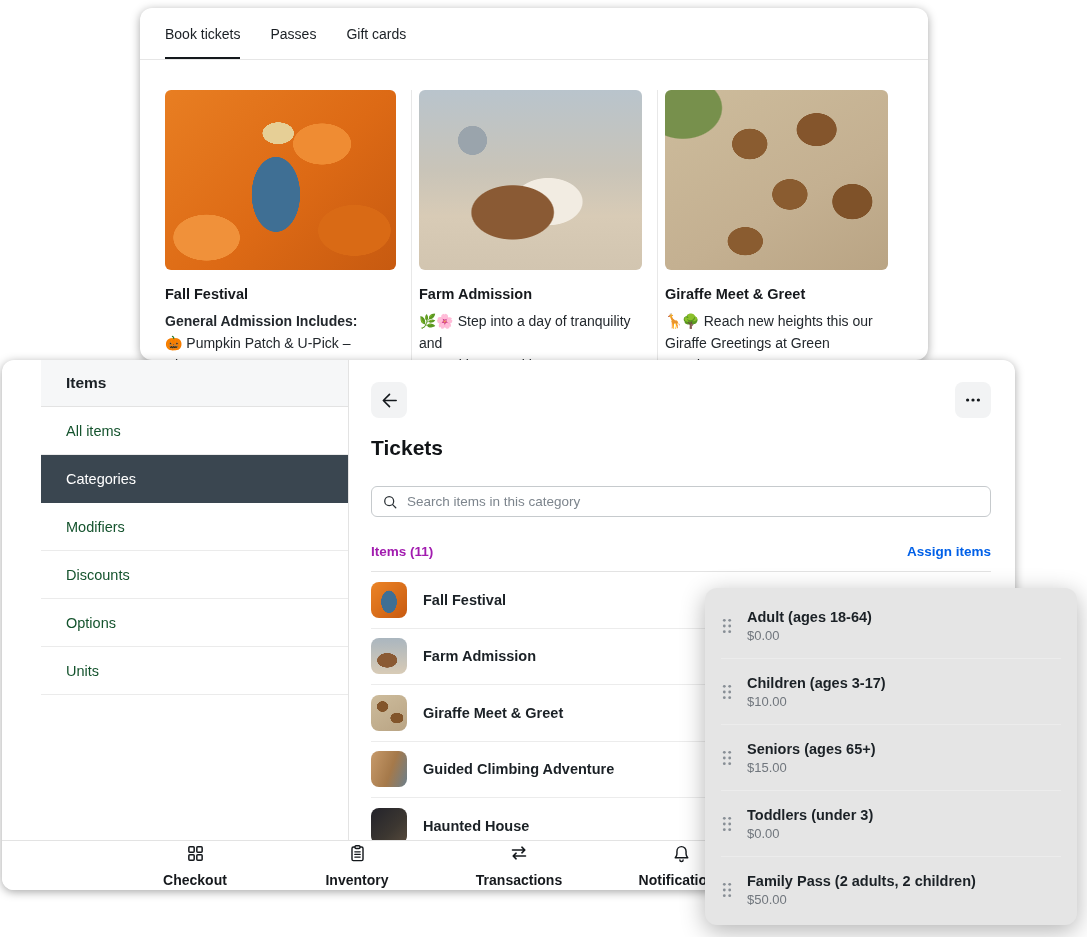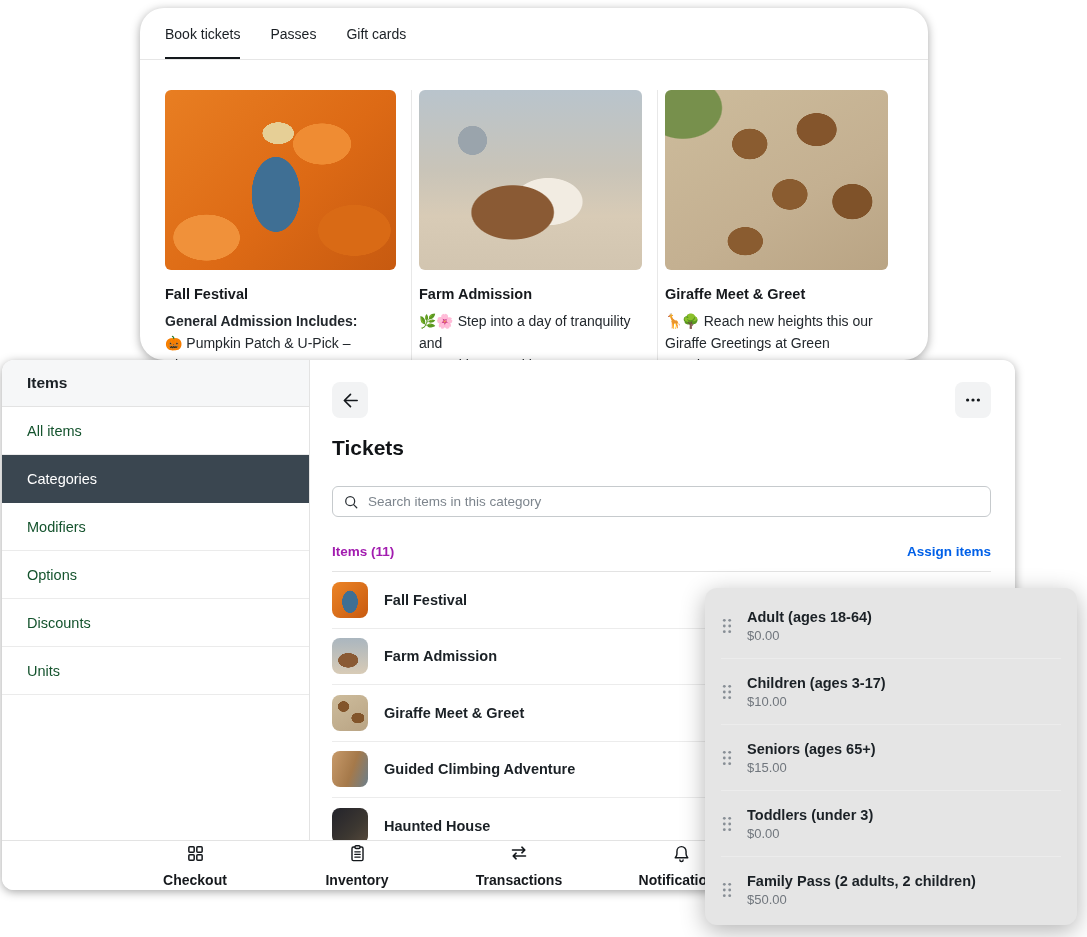--- a/index.html
+++ b/index.html
@@ -3,21 +3,21 @@
 <meta charset="utf-8">
 <style>
   * { margin:0; padding:0; box-sizing:border-box; }
   html,body { background:#fff; }
   body { font-family:"Liberation Sans", sans-serif; color:#1a1f24; }
   .canvas { position:relative; width:1087px; height:937px; background:#fff; overflow:hidden; }
 
   
   .booking-window {
     position:absolute; left:140px; top:8px; width:788px; height:352px;
-    background:#fff; border-radius:24px; box-shadow:0 2px 10px rgba(0,0,0,0.35);
+    background:#fff; border-radius:12px; box-shadow:0 2px 10px rgba(0,0,0,0.35);
     overflow:hidden; z-index:1;
   }
   .tabs-bar { display:flex; gap:30px; height:52px; padding:0 25px; align-items:stretch; border-bottom:1px solid #e6e6e6; }
   .tab { display:flex; align-items:center; font-size:14px; color:#1a1f24; cursor:pointer;
          border-bottom:2px solid transparent; padding-top:2px; }
   .tab.active { border-bottom-color:#14181c; }
   .cards-row { display:flex; padding:30px 24px 0 25px; }
   .card { width:238px; padding-right:7px; }
   .card + .card { border-left:1px solid #e8e8e8; padding-left:7px; margin-left:8px; }
   .card-photo { width:100%; height:180px; border-radius:6px; }
@@ -51,21 +51,21 @@
   .card-desc { margin-top:8px; font-size:14px; line-height:22px; color:#23282d; }
   .card-desc .bold-line { font-weight:600; }
 
   
   .items-window {
     position:absolute; left:2px; top:360px; width:1013px; height:530px;
     background:#fff; border-radius:12px; box-shadow:0 2px 10px rgba(0,0,0,0.35);
     overflow:hidden; z-index:2;
   }
   .items-body { display:flex; height:480px; }
-  .sidebar { width:308px; border-right:1px solid #e3e3e3; flex:none; }
+  .sidebar { width:308px; border-right:1px solid #e3e3e3; flex:none;margin-left:39px; }
   .sidebar-header { height:47px; background:#f6f7f8; border-bottom:1px solid #e3e3e3;
     display:flex; align-items:center; padding-left:25px; font-size:15.5px; font-weight:600; color:#1b2126; }
   .sidebar-item { height:48px; display:flex; align-items:center; padding-left:25px;
     font-size:14.5px; color:#14532d; border-bottom:1px solid #ebebeb; cursor:pointer; }
   .sidebar-item.selected { background:#3a4650; color:#fff; border-bottom-color:#3a4650; }
 
   .main-area { flex:1; padding:22px 24px 0 22px; overflow:hidden; position:relative; }
   .panel-header { display:flex; justify-content:space-between; align-items:center; }
   .icon-button { width:36px; height:36px; border-radius:8px; background:#f2f3f4; border:none;
     display:flex; align-items:center; justify-content:center; cursor:pointer; }
@@ -153,22 +153,22 @@
   </div>
 
   <div class="items-window">
     <div class="items-body">
 
       <div class="sidebar">
         <div class="sidebar-header">Items</div>
         <div class="sidebar-item">All items</div>
         <div class="sidebar-item selected">Categories</div>
         <div class="sidebar-item">Modifiers</div>
+        <div class="sidebar-item">Discounts</div>
         <div class="sidebar-item">Options</div>
-        <div class="sidebar-item">Discounts</div>
         <div class="sidebar-item">Units</div>
       </div>
 
       <div class="main-area">
         <div class="panel-header">
           <button class="icon-button">
             <span>
               <svg width="19" height="19" viewBox="0 0 20 20" fill="none">
                 <path d="M10 3.5 L3.5 10 L10 16.5 M3.8 10 H17" stroke="#14181c" stroke-width="1.7" stroke-linecap="round" stroke-linejoin="round"></path>
               </svg>

